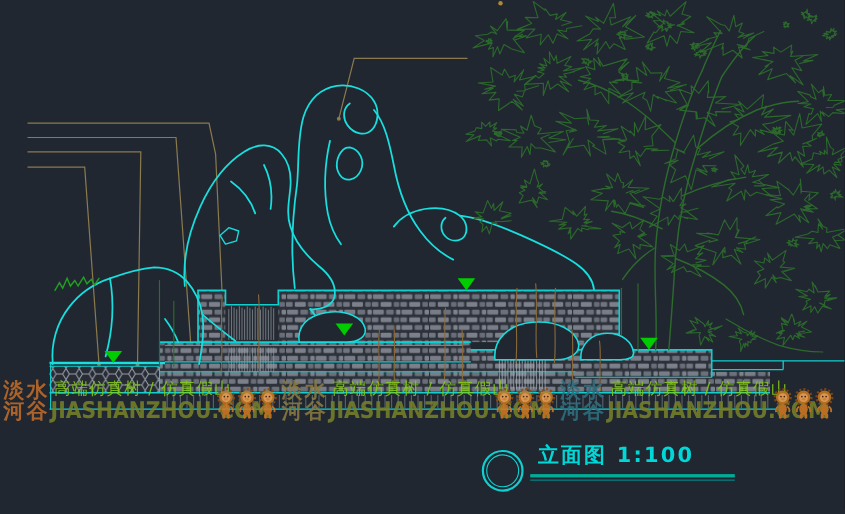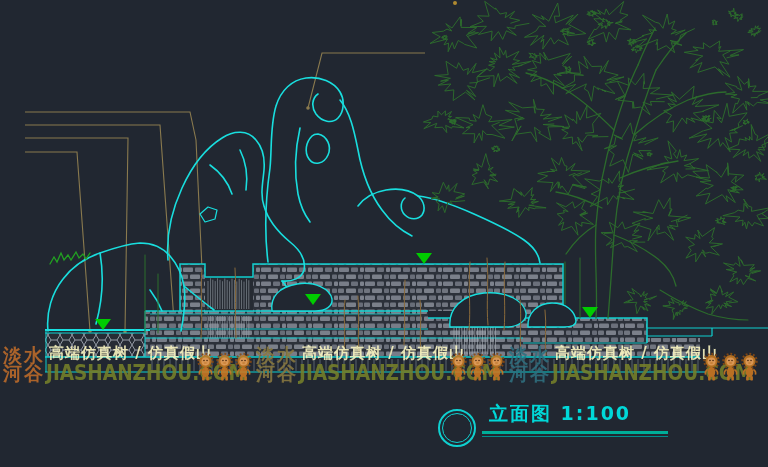--- a/index.html
+++ b/index.html
@@ -5,21 +5,21 @@
   html,body{margin:0;padding:0;background:#14181f;}
   .canvas{position:relative;width:768px;height:467px;background:#212731;overflow:hidden;
           font-family:"DejaVu Sans",sans-serif;}
   .draw{position:absolute;left:0;top:0;width:768px;height:467px;}
   
   .wm{position:absolute;top:342px;width:253px;height:50px;opacity:.88;pointer-events:none;}
   .wm-g1{left:0;} .wm-g2{left:253px;} .wm-g3{left:506px;}
   .wm-brand{position:absolute;left:3px;top:0;width:46px;font-weight:bold;}
   .wm-brand-line{position:absolute;left:0;font-size:19px;line-height:19px;letter-spacing:2px;white-space:nowrap;}
   .wm-brand-line.l1{top:4px;} .wm-brand-line.l2{top:24px;font-family:Liberation Mono, monospace;}
-  .wm-tagline{position:absolute;left:49px;top:2px;font-size:15px;font-weight:bold;color:#fef9c3;
+  .wm-tagline{position:absolute;left:49px;top:2px;font-size:15px;font-weight:normal;color:#84cc16;
               letter-spacing:1px;white-space:nowrap;}
   .wm-domain{position:absolute;left:46px;top:19px;font-size:21px;font-weight:bold;color:#76802a;
              white-space:nowrap;transform:scaleX(.88);transform-origin:0 0;}
   .wm-monkeys{position:absolute;left:196px;top:10px;display:flex;}
   .monkey{width:17px;height:30px;margin:0 1px;}
   
   .title-circle{position:absolute;left:438px;top:409px;width:38px;height:38px;border:2px solid #0fd0d0;
                 border-radius:50%;box-sizing:border-box;}
   .title-circle:after{content:"";position:absolute;left:2px;top:2px;right:2px;bottom:2px;
                 border:1px solid #0fd0d0;border-radius:50%;}

